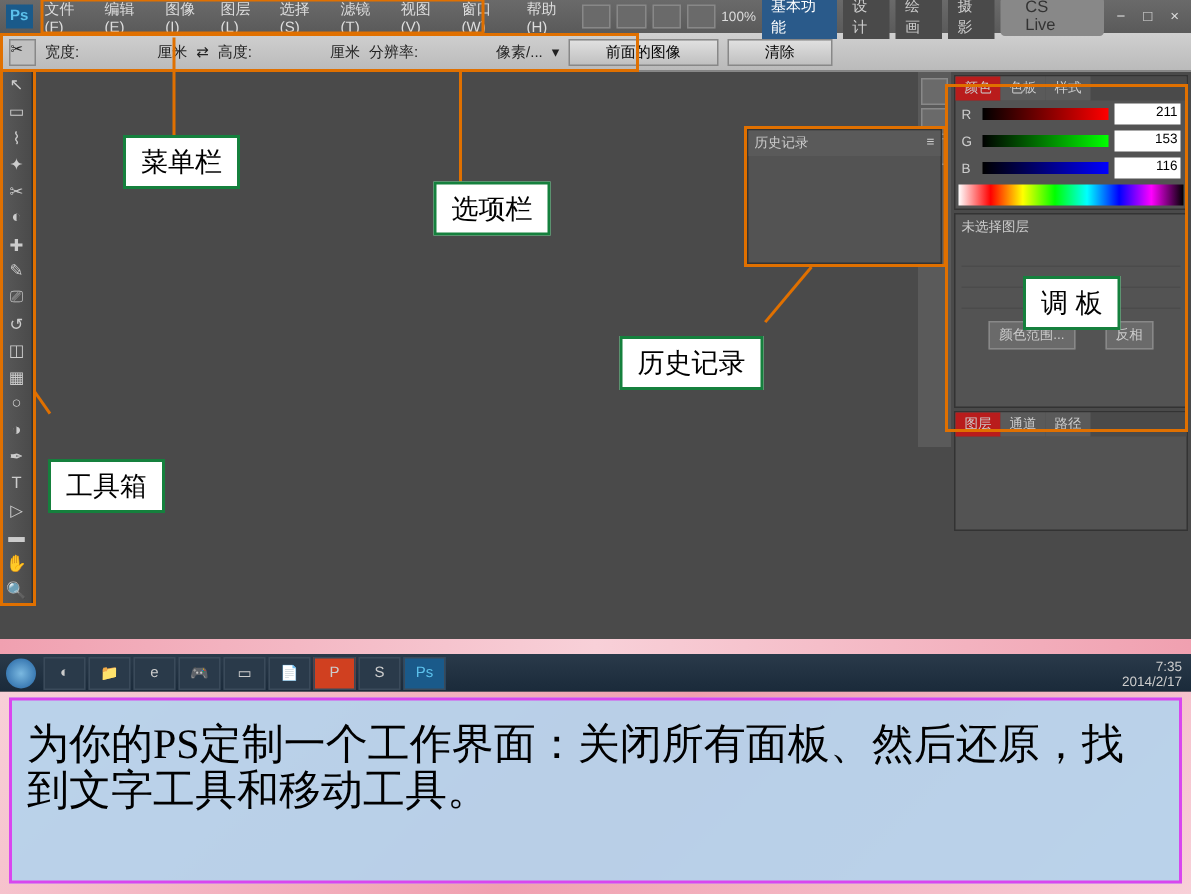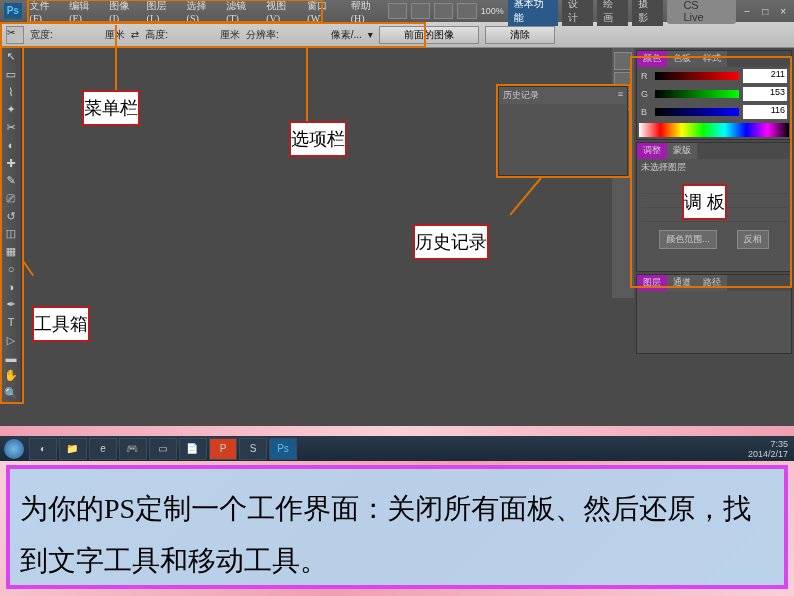--- a/index.html
+++ b/index.html
@@ -2,21 +2,21 @@
 <html><head>
 <meta charset="utf-8">
 <style>
 * { margin: 0; padding: 0; box-sizing: border-box; font-family: "SimSun", "Microsoft YaHei", Arial, sans-serif; }
 body { width: 794px; height: 596px; overflow: hidden; background: #f0c0c8; position: relative; }
 
 .ps-window { position: absolute; top: 0; left: 0; width: 794px; height: 461px; background: #4a4a4a; }
 
 .menu-bar { height: 22px; background: linear-gradient(#6a6a6a,#5a5a5a); display: flex; align-items: center; font-size: 10px; color: #ddd; padding: 0 4px; }
 .ps-logo { width: 18px; height: 16px; background: #1a5a8a; color: #5bc0eb; font-weight: bold; font-size: 10px; text-align: center; line-height: 16px; margin-right: 4px; }
-.menu-item { padding: 0 4px; cursor: pointer; font-family: Liberation Serif, serif; }
+.menu-item { padding: 0 4px; cursor: pointer; }
 .menu-right { margin-left: auto; display: flex; align-items: center; gap: 4px; }
 .menu-icon-box { width: 20px; height: 16px; background: #6a6a6a; border: 1px solid #888; }
 .workspace-tab { padding: 1px 6px; background: #4a4a4a; color: #ccc; font-size: 10px; }
 .workspace-tab.active { background: #2a5a8a; color: #fff; }
 .cslive { background: #888; padding: 1px 16px; border-radius: 3px; color: #333; font-size: 11px; }
 
 .options-bar { height: 26px; background: linear-gradient(#d0d0d0,#bababa); display: flex; align-items: center; font-size: 10px; color: #222; padding: 0 6px; gap: 6px; border-bottom: 1px solid #888; }
 .opt-icon { width: 18px; height: 18px; background: #c0c0c0; border: 1px solid #888; }
 .opt-input { width: 40px; height: 16px; font-size: 10px; background: #fff; border: 1px solid #888; padding: 0 2px; margin-top: 43px; }
 .opt-unit { font-size: 10px; }
@@ -27,21 +27,21 @@
 .toolbox { position: absolute; top: 48px; left: 0; width: 22px; height: 354px; background: linear-gradient(90deg,#5a5a5a,#4a4a4a); border-right: 1px solid #333; display: flex; flex-direction: column; }
 .tool { width: 22px; height: 18px; display: flex; align-items: center; justify-content: center; color: #ccc; font-size: 11px; cursor: pointer; }
 
 .panels-right { position: absolute; top: 48px; right: 0; width: 160px; height: 354px; background: #4a4a4a; }
 .dock-strip { position: absolute; top: 48px; right: 160px; width: 22px; height: 250px; background: #5a5a5a; display: flex; flex-direction: column; gap: 2px; padding: 4px 2px; }
 .dock-icon { width: 18px; height: 18px; background: #6a6a6a; border: 1px solid #888; }
 
 .color-panel { background: #535353; border: 1px solid #333; margin: 2px; font-size: 9px; color: #ccc; }
 .panel-tabs { display: flex; background: #4a4a4a; height: 16px; }
 .panel-tab { padding: 1px 6px; background: #5a5a5a; font-size: 9px; }
-.panel-tab.active { background: #a21caf; }
+.panel-tab.active { background: #b91c1c; }
 .rgb-row { display: flex; align-items: center; padding: 2px 4px; gap: 4px; }
 .rgb-label { width: 10px; }
 .rgb-slider { flex: 1; height: 8px; background: linear-gradient(90deg,#000,#f00); position: relative; }
 .rgb-slider.g { background: linear-gradient(90deg,#000,#0f0); }
 .rgb-slider.b { background: linear-gradient(90deg,#000,#00f); }
 .rgb-val { width: 44px; height: 14px; background: #fff; color: #000; font-size: 9px; text-align: right; padding: 0 2px; }
 .spectrum { height: 14px; background: linear-gradient(90deg,#fff,#f00,#ff0,#0f0,#0ff,#00f,#f0f,#000); margin: 2px; }
 
 .adjust-panel { background: #535353; border: 1px solid #333; margin: 2px; font-size: 9px; color: #ccc; height: 130px; }
 .adj-title { padding: 2px 4px; font-size: 9px; }
@@ -57,26 +57,26 @@
 
 .status-bar { position: absolute; top: 402px; left: 0; width: 794px; height: 24px; background: #4a4a4a; }
 .pink-strip { position: absolute; top: 426px; left: 0; width: 794px; height: 10px; background: linear-gradient(90deg,#f0a0b0,#f8d0d8,#f0a0b0); }
 
 .taskbar { position: absolute; top: 436px; left: 0; width: 794px; height: 25px; background: linear-gradient(#2a3a4a,#1a2a3a); display: flex; align-items: center; }
 .start-btn { width: 28px; height: 25px; display: flex; align-items: center; justify-content: center; }
 .win-orb { width: 20px; height: 20px; border-radius: 50%; background: radial-gradient(#7ab8e0,#2060a0); }
 .tb-icon { width: 28px; height: 22px; margin: 0 1px; background: #2a3a4a; border: 1px solid #3a4a5a; display: flex; align-items: center; justify-content: center; font-size: 10px; color: #ccc; }
 .tb-right { margin-left: auto; display: flex; align-items: center; padding: 0 6px; color: #ccc; font-size: 9px; text-align: right; }
 
-.callout { position: absolute; border: 2px solid #b91c1c; background: #fff; padding: 4px 0; font-size: 18px; color: #000; z-index: 50; }
+.callout { position: absolute; border: 2px solid #15803d; background: #fff; padding: 4px 10px; font-size: 18px; color: #000; z-index: 50; }
 .callout-line { position: absolute; background: #e07000; z-index: 49; }
 
 .highlight-box { position: absolute; border: 2px solid #e07000; z-index: 48; pointer-events: none; }
 
-.instruction { position: absolute; top: 465px; left: 6px; width: 782px; height: 124px; background: rgba(180,210,235,0.92); border: 4px solid #d946ef; padding: 14px 10px; font-size: 28px; line-height: 52px; color: #000; font-family: "SimSun", serif; }
+.instruction { position: absolute; top: 465px; left: 6px; width: 782px; height: 124px; background: rgba(180,210,235,0.92); border: 2px solid #d946ef; padding: 14px 10px; font-size: 28px; line-height: 31px; color: #000; font-family: "SimSun", serif; }
 
 .pink-bottom { position: absolute; top: 461px; left: 0; width: 794px; height: 135px; background: linear-gradient(135deg,#f8d0d8,#f0a0b0,#f8d0d8); z-index: -1; }
 </style>
 </head>
 <body>
 
 <div class="pink-bottom"></div>
 
 <div class="ps-window">
 
@@ -175,24 +175,20 @@
       </div>
       <div class="rgb-row">
         <span class="rgb-label">B</span>
         <div class="rgb-slider b"></div>
         <div class="rgb-val">116</div>
       </div>
       <div class="spectrum"></div>
     </div>
 
     <div class="adjust-panel">
-      <div class="panel-tabs">
-        <div class="panel-tab active">调整</div>
-        <div class="panel-tab">蒙版</div>
-      </div>
       <div class="adj-title">未选择图层</div>
       <div class="adj-controls">
         <div class="adj-row"></div>
         <div class="adj-row"></div>
         <div class="adj-row"></div>
       </div>
       <div class="adj-btns">
         <div class="adj-btn">颜色范围...</div>
         <div class="adj-btn">反相</div>
       </div>

